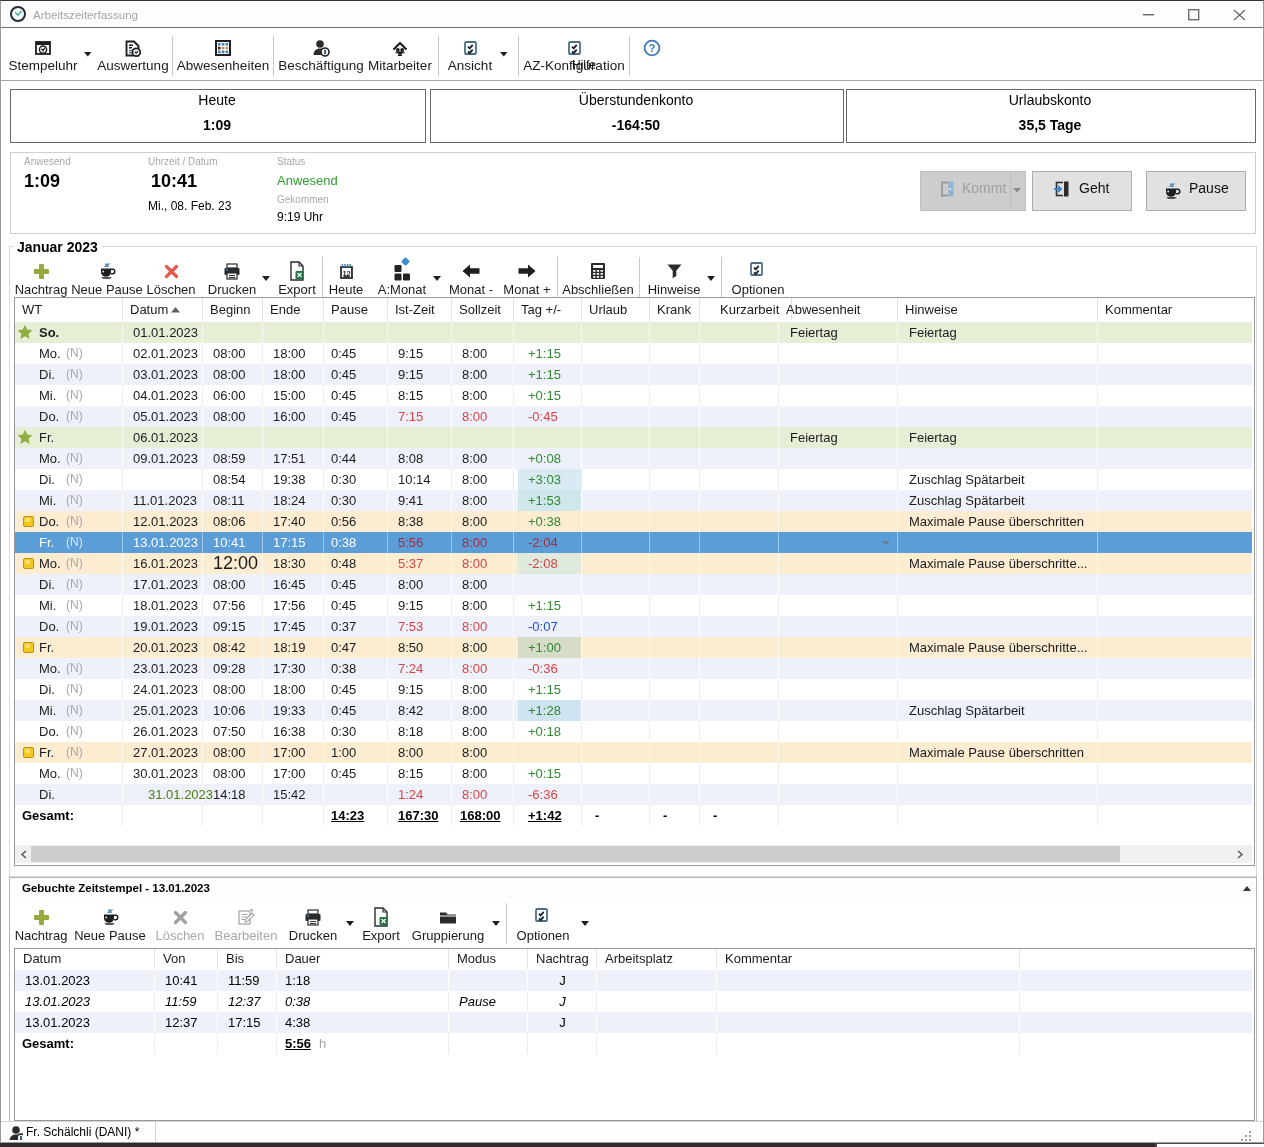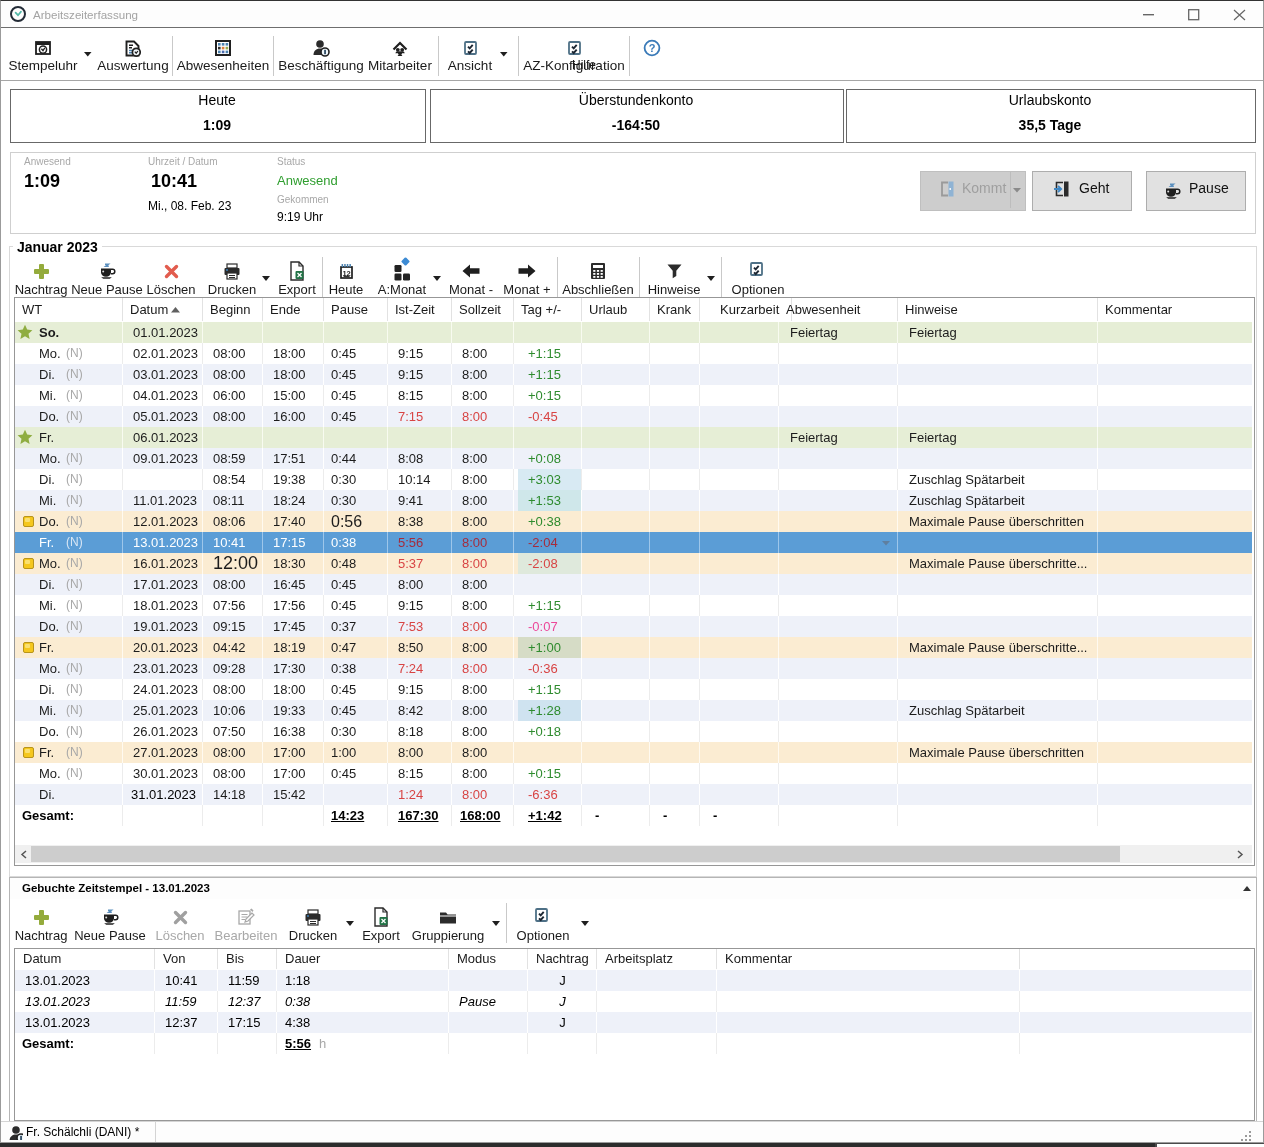--- a/index.html
+++ b/index.html
@@ -480,21 +480,21 @@
 <div class="" style="left:1097px;top:511px;width:1px;height:21px;background:#fffaf0;"></div>
 <svg style="position:absolute;left:23px;top:516px;" width="11" height="11" viewBox="0 0 11 11">
     <rect x="0.5" y="0.5" width="10" height="10" rx="1.5" fill="#f5c71d" stroke="#b8941a"></rect>
     <rect x="2" y="2" width="5" height="4" rx="1" fill="#fbe27a" opacity="0.9"></rect>
   </svg>
 <div class="t" style="left:39px;top:511px;font-size:13px;line-height:21px;color:#1c1c1c;">Do.</div>
 <div class="t" style="left:66px;top:511px;font-size:12px;line-height:21px;color:#a8a8a8;">(N)</div>
 <div class="t" style="left:133px;top:511px;font-size:13px;line-height:21px;color:#1c1c1c;">12.01.2023</div>
 <div class="t" style="left:213px;top:511px;font-size:13px;line-height:21px;color:#1c1c1c;">08:06</div>
 <div class="t" style="left:273px;top:511px;font-size:13px;line-height:21px;color:#1c1c1c;">17:40</div>
-<div class="t" style="left:331px;top:511px;font-size:16px;line-height:21px;color:#1c1c1c;">0:56</div>
+<div class="t" style="left:331px;top:511px;font-size:13px;line-height:21px;color:#1c1c1c;">0:56</div>
 <div class="t" style="left:398px;top:511px;font-size:13px;line-height:21px;color:#1c1c1c;">8:38</div>
 <div class="t" style="left:462px;top:511px;font-size:13px;line-height:21px;color:#1c1c1c;">8:00</div>
 <div class="t" style="left:528px;top:511px;font-size:13px;line-height:21px;color:#2e8b2e;">+0:38</div>
 <div class="t" style="left:909px;top:511px;font-size:13px;line-height:21px;color:#1c1c1c;">Maximale Pause überschritten</div>
 <div class="" style="left:15px;top:532px;width:1237px;height:21px;background:#5b9dd6;"></div>
 <div class="" style="left:122px;top:532px;width:1px;height:21px;background:#9dc6ea;"></div>
 <div class="" style="left:202px;top:532px;width:1px;height:21px;background:#9dc6ea;"></div>
 <div class="" style="left:262px;top:532px;width:1px;height:21px;background:#9dc6ea;"></div>
 <div class="" style="left:323px;top:532px;width:1px;height:21px;background:#9dc6ea;"></div>
 <div class="" style="left:387px;top:532px;width:1px;height:21px;background:#9dc6ea;"></div>
@@ -607,42 +607,42 @@
 <div class="" style="left:897px;top:616px;width:1px;height:21px;background:#ffffff;"></div>
 <div class="" style="left:1097px;top:616px;width:1px;height:21px;background:#ffffff;"></div>
 <div class="t" style="left:39px;top:616px;font-size:13px;line-height:21px;color:#1c1c1c;">Do.</div>
 <div class="t" style="left:66px;top:616px;font-size:12px;line-height:21px;color:#a8a8a8;">(N)</div>
 <div class="t" style="left:133px;top:616px;font-size:13px;line-height:21px;color:#1c1c1c;">19.01.2023</div>
 <div class="t" style="left:213px;top:616px;font-size:13px;line-height:21px;color:#1c1c1c;">09:15</div>
 <div class="t" style="left:273px;top:616px;font-size:13px;line-height:21px;color:#1c1c1c;">17:45</div>
 <div class="t" style="left:331px;top:616px;font-size:13px;line-height:21px;color:#1c1c1c;">0:37</div>
 <div class="t" style="left:398px;top:616px;font-size:13px;line-height:21px;color:#d84444;">7:53</div>
 <div class="t" style="left:462px;top:616px;font-size:13px;line-height:21px;color:#d84444;">8:00</div>
-<div class="t" style="left:528px;top:616px;font-size:13px;line-height:21px;color:#ec4899;">-0:07</div>
+<div class="t" style="left:528px;top:616px;font-size:13px;line-height:21px;color:#1d4ed8;">-0:07</div>
 <div class="" style="left:15px;top:637px;width:1237px;height:21px;background:#fbecd2;"></div>
 <div class="" style="left:122px;top:637px;width:1px;height:21px;background:#fffaf0;"></div>
 <div class="" style="left:202px;top:637px;width:1px;height:21px;background:#fffaf0;"></div>
 <div class="" style="left:262px;top:637px;width:1px;height:21px;background:#fffaf0;"></div>
 <div class="" style="left:323px;top:637px;width:1px;height:21px;background:#fffaf0;"></div>
 <div class="" style="left:387px;top:637px;width:1px;height:21px;background:#fffaf0;"></div>
 <div class="" style="left:451px;top:637px;width:1px;height:21px;background:#fffaf0;"></div>
 <div class="" style="left:513px;top:637px;width:1px;height:21px;background:#fffaf0;"></div>
 <div class="" style="left:581px;top:637px;width:1px;height:21px;background:#fffaf0;"></div>
 <div class="" style="left:649px;top:637px;width:1px;height:21px;background:#fffaf0;"></div>
 <div class="" style="left:699px;top:637px;width:1px;height:21px;background:#fffaf0;"></div>
 <div class="" style="left:778px;top:637px;width:1px;height:21px;background:#fffaf0;"></div>
 <div class="" style="left:897px;top:637px;width:1px;height:21px;background:#fffaf0;"></div>
 <div class="" style="left:1097px;top:637px;width:1px;height:21px;background:#fffaf0;"></div>
 <svg style="position:absolute;left:23px;top:642px;" width="11" height="11" viewBox="0 0 11 11">
     <rect x="0.5" y="0.5" width="10" height="10" rx="1.5" fill="#f5c71d" stroke="#b8941a"></rect>
     <rect x="2" y="2" width="5" height="4" rx="1" fill="#fbe27a" opacity="0.9"></rect>
   </svg>
 <div class="t" style="left:39px;top:637px;font-size:13px;line-height:21px;color:#1c1c1c;">Fr.</div>
 <div class="t" style="left:133px;top:637px;font-size:13px;line-height:21px;color:#1c1c1c;">20.01.2023</div>
-<div class="t" style="left:213px;top:637px;font-size:13px;line-height:21px;color:#1c1c1c;">04:42</div>
+<div class="t" style="left:213px;top:637px;font-size:13px;line-height:21px;color:#1c1c1c;">08:42</div>
 <div class="t" style="left:273px;top:637px;font-size:13px;line-height:21px;color:#1c1c1c;">18:19</div>
 <div class="t" style="left:331px;top:637px;font-size:13px;line-height:21px;color:#1c1c1c;">0:47</div>
 <div class="t" style="left:398px;top:637px;font-size:13px;line-height:21px;color:#1c1c1c;">8:50</div>
 <div class="t" style="left:462px;top:637px;font-size:13px;line-height:21px;color:#1c1c1c;">8:00</div>
 <div class="" style="left:518px;top:637px;width:63px;height:21px;background:#d6dcc6;"></div>
 <div class="t" style="left:528px;top:637px;font-size:13px;line-height:21px;color:#2e8b2e;">+1:00</div>
 <div class="t" style="left:909px;top:637px;font-size:13px;line-height:21px;color:#1c1c1c;">Maximale Pause überschritte...</div>
 <div class="" style="left:15px;top:658px;width:1237px;height:21px;background:#eef1f9;"></div>
 <div class="" style="left:122px;top:658px;width:1px;height:21px;background:#ffffff;"></div>
 <div class="" style="left:202px;top:658px;width:1px;height:21px;background:#ffffff;"></div>
@@ -795,21 +795,21 @@
 <div class="" style="left:387px;top:784px;width:1px;height:21px;background:#ffffff;"></div>
 <div class="" style="left:451px;top:784px;width:1px;height:21px;background:#ffffff;"></div>
 <div class="" style="left:513px;top:784px;width:1px;height:21px;background:#ffffff;"></div>
 <div class="" style="left:581px;top:784px;width:1px;height:21px;background:#ffffff;"></div>
 <div class="" style="left:649px;top:784px;width:1px;height:21px;background:#ffffff;"></div>
 <div class="" style="left:699px;top:784px;width:1px;height:21px;background:#ffffff;"></div>
 <div class="" style="left:778px;top:784px;width:1px;height:21px;background:#ffffff;"></div>
 <div class="" style="left:897px;top:784px;width:1px;height:21px;background:#ffffff;"></div>
 <div class="" style="left:1097px;top:784px;width:1px;height:21px;background:#ffffff;"></div>
 <div class="t" style="left:39px;top:784px;font-size:13px;line-height:21px;color:#1c1c1c;">Di.</div>
-<div class="t" style="left:131px;top:784px;font-size:13px;line-height:21px;color:#000000;">31.01.2023</div>
+<div class="t" style="left:148px;top:784px;font-size:13px;line-height:21px;color:#4d7c0f;">31.01.2023</div>
 <div class="t" style="left:213px;top:784px;font-size:13px;line-height:21px;color:#1c1c1c;">14:18</div>
 <div class="t" style="left:273px;top:784px;font-size:13px;line-height:21px;color:#1c1c1c;">15:42</div>
 <div class="t" style="left:398px;top:784px;font-size:13px;line-height:21px;color:#d84444;">1:24</div>
 <div class="t" style="left:462px;top:784px;font-size:13px;line-height:21px;color:#d84444;">8:00</div>
 <div class="t" style="left:528px;top:784px;font-size:13px;line-height:21px;color:#d84444;">-6:36</div>
 <div class="" style="left:15px;top:805px;width:1237px;height:21px;background:#fff;"></div>
 <div class="" style="left:122px;top:805px;width:1px;height:21px;background:#ececec;"></div>
 <div class="" style="left:202px;top:805px;width:1px;height:21px;background:#ececec;"></div>
 <div class="" style="left:262px;top:805px;width:1px;height:21px;background:#ececec;"></div>
 <div class="" style="left:323px;top:805px;width:1px;height:21px;background:#ececec;"></div>

